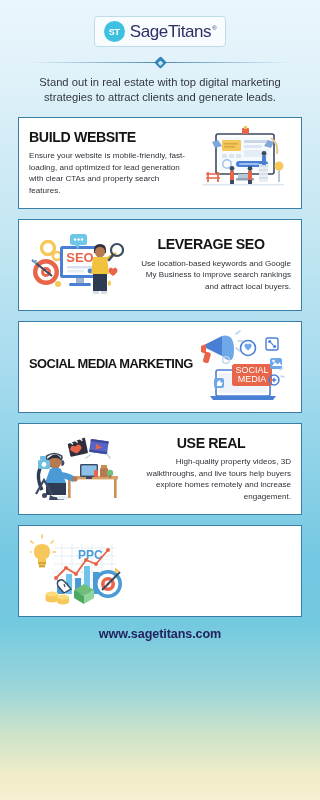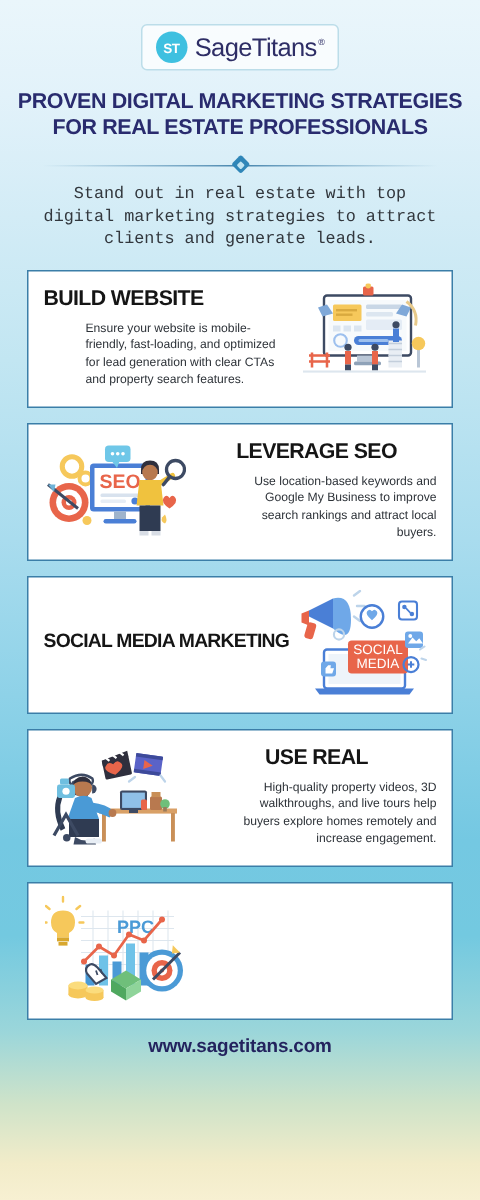--- a/index.html
+++ b/index.html
@@ -119,21 +119,20 @@
     background: #bfe4f2;
     border-radius: 1px;
   }
 
   .subtitle {
     margin: 7px 26px 0 26px;
     text-align: center;
     color: #32373d;
     font-size: 11.2px;
     line-height: 1.33;
-    font-family: Liberation Mono, monospace;
   }
 
   
   .cards { margin-top: 12px; }
 
   .card {
     position: relative;
     margin: 0 18px 10px 18px;
     background: #ffffff;
     border: 1px solid #3b7ea8;
@@ -162,21 +161,20 @@
     letter-spacing: -0.4px;
     margin-bottom: 5px;
     white-space: nowrap;
   }
   .card-title.small { font-size: 12.9px; letter-spacing: -0.5px; }
 
   .card-text {
     color: #2d3238;
     font-size: 8.1px;
     line-height: 1.42;
-    margin-left: 28px;
   }
 
   .art {
     flex: 0 0 auto;
     width: 96px;
     display: flex;
     align-items: flex-end;
     justify-content: center;
   }
   .art svg { display: block; }
@@ -196,24 +194,20 @@
 
 <div class="infographic">
 
   <div class="header">
 
     <div class="logo-wrap">
       <div class="logo-mark">ST</div>
       <div class="logo-text"><span>SageTitans</span><span class="logo-reg">®</span></div>
     </div>
 
-    <div class="title">
-      <div>PROVEN DIGITAL MARKETING STRATEGIES</div>
-      <div>FOR REAL ESTATE PROFESSIONALS</div>
-    </div>
 
     <div class="divider">
       <div class="divider-line"></div>
       <div class="divider-gem"></div>
     </div>
 
     <div class="subtitle">Stand out in real estate with top digital marketing strategies to attract clients and generate leads.</div>
   </div>
 
   <div class="cards">

